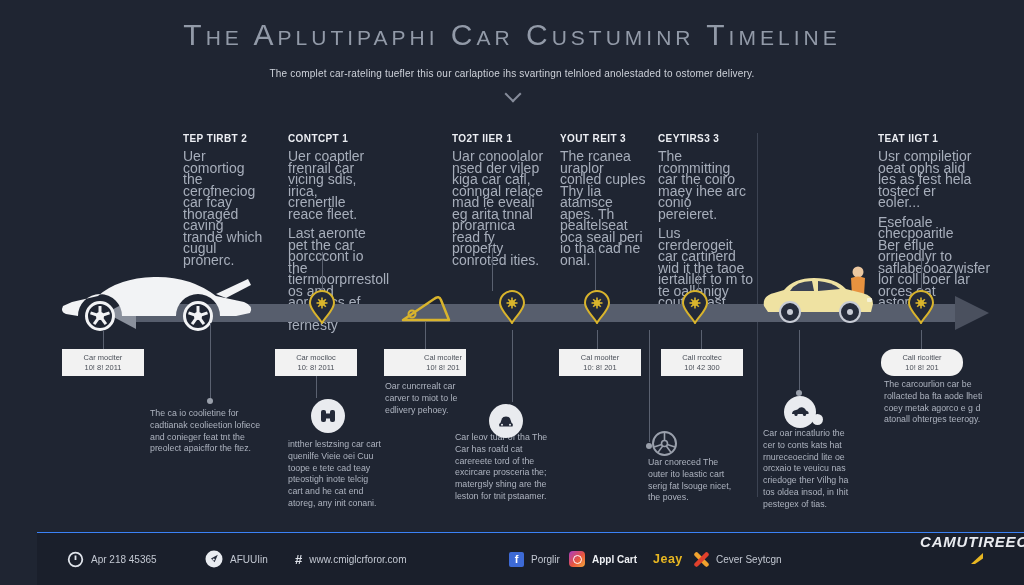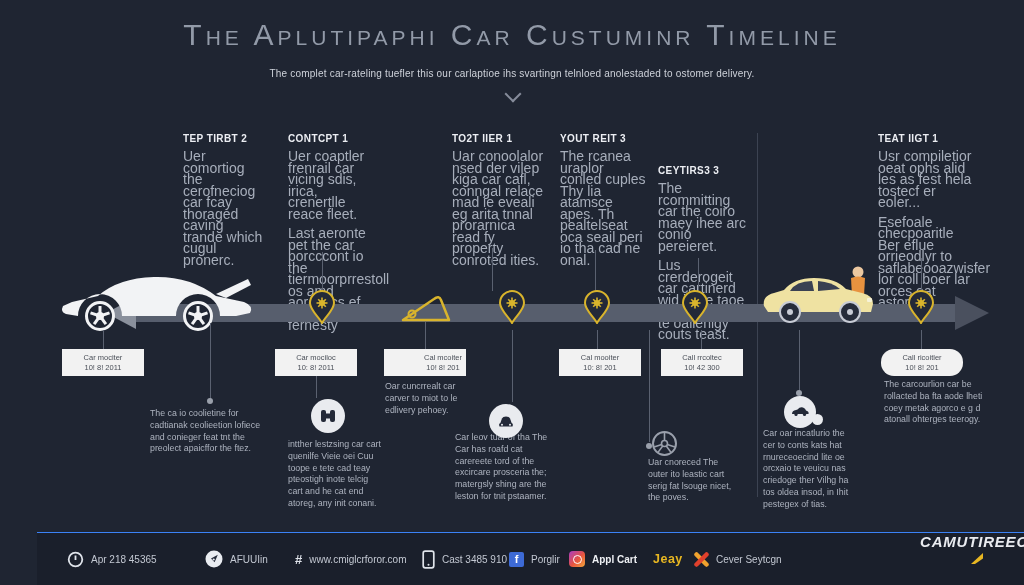--- a/index.html
+++ b/index.html
@@ -90,21 +90,21 @@
     <p>Last aeronte pet the car porcccont io the tiermoorprrestoll os amd aorevacs ef cafl comigdt fernesty</p>
   </div>
   <div class="step" style="left:452px;width:92px;">
     <h4>TO2T IIER 1</h4>
     <p>Uar conoolalor nsed der vilep kiga car cafl, conngal relace mad ie eveali eg arita tnnal prorarnica read fy property conroted ities.</p>
   </div>
   <div class="step" style="left:560px;width:88px;">
     <h4>YOUT REIT 3</h4>
     <p>The rcanea uraplor conled cuples Thy lia atamsce apes. Th pealtelseat oca seail peri io tha cad ne onal.</p>
   </div>
-  <div class="step" style="left:658px;width:95px;margin-top:32px;">
+  <div class="step" style="left:658px;width:95px;">
     <h4>CEYTIRS3 3</h4>
     <p>The rcommitting car the coiro maey ihee arc conio pereieret.</p>
     <p>Lus crerderogeit car cartinerd wid it the taoe iertalilef to m to te oallenigy couts teast.</p>
   </div>
   <div class="step" style="left:878px;width:100px;">
     <h4>TEAT IIGT 1</h4>
     <p>Usr compiletior oeat ophs alid les as fest hela tostecf er eoler...</p>
     <p>Esefoale checpoaritle Ber eflue orrieodlyr to saflabeooazwisfer lor coll boer lar orces eat astorner rartoiny.</p>
   </div>
 
@@ -314,27 +314,20 @@
         <circle cx="9" cy="9" r="8.5" fill="#e9ecf1"></circle>
         <path d="M12.8 4.8 L6 8.6 L9.6 12.2 Z" fill="#232938"></path>
         <circle cx="8.7" cy="9.5" r="1.1" fill="#e9ecf1"></circle>
       </svg>
       <span>AFUUIin</span>
     </div>
     <div class="f-item" style="left:258px;">
       <span style="font-weight:bold;font-size:13px;color:#dfe3ea;">#</span>
       <span>www.cmiglcrforor.com</span>
     </div>
-    <div class="f-item" style="left:385px;">
-      <svg width="13" height="19" viewBox="0 0 13 19">
-        <rect x="1.2" y="1.2" width="10.6" height="16.6" rx="2" fill="none" stroke="#dfe3ea" stroke-width="1.7"></rect>
-        <circle cx="6.5" cy="14.8" r="1" fill="#dfe3ea"></circle>
-      </svg>
-      <span>Cast 3485 910</span>
-    </div>
     <div class="f-item" style="left:472px;">
       <span class="fb-badge">f</span>
       <span>Porglir</span>
     </div>
     <div class="f-item" style="left:532px;">
       <span class="ig-badge">
           <span class="ig-ring"></span>
         </span>
       <span class="bold-label">Appl Cart</span>
     </div>

